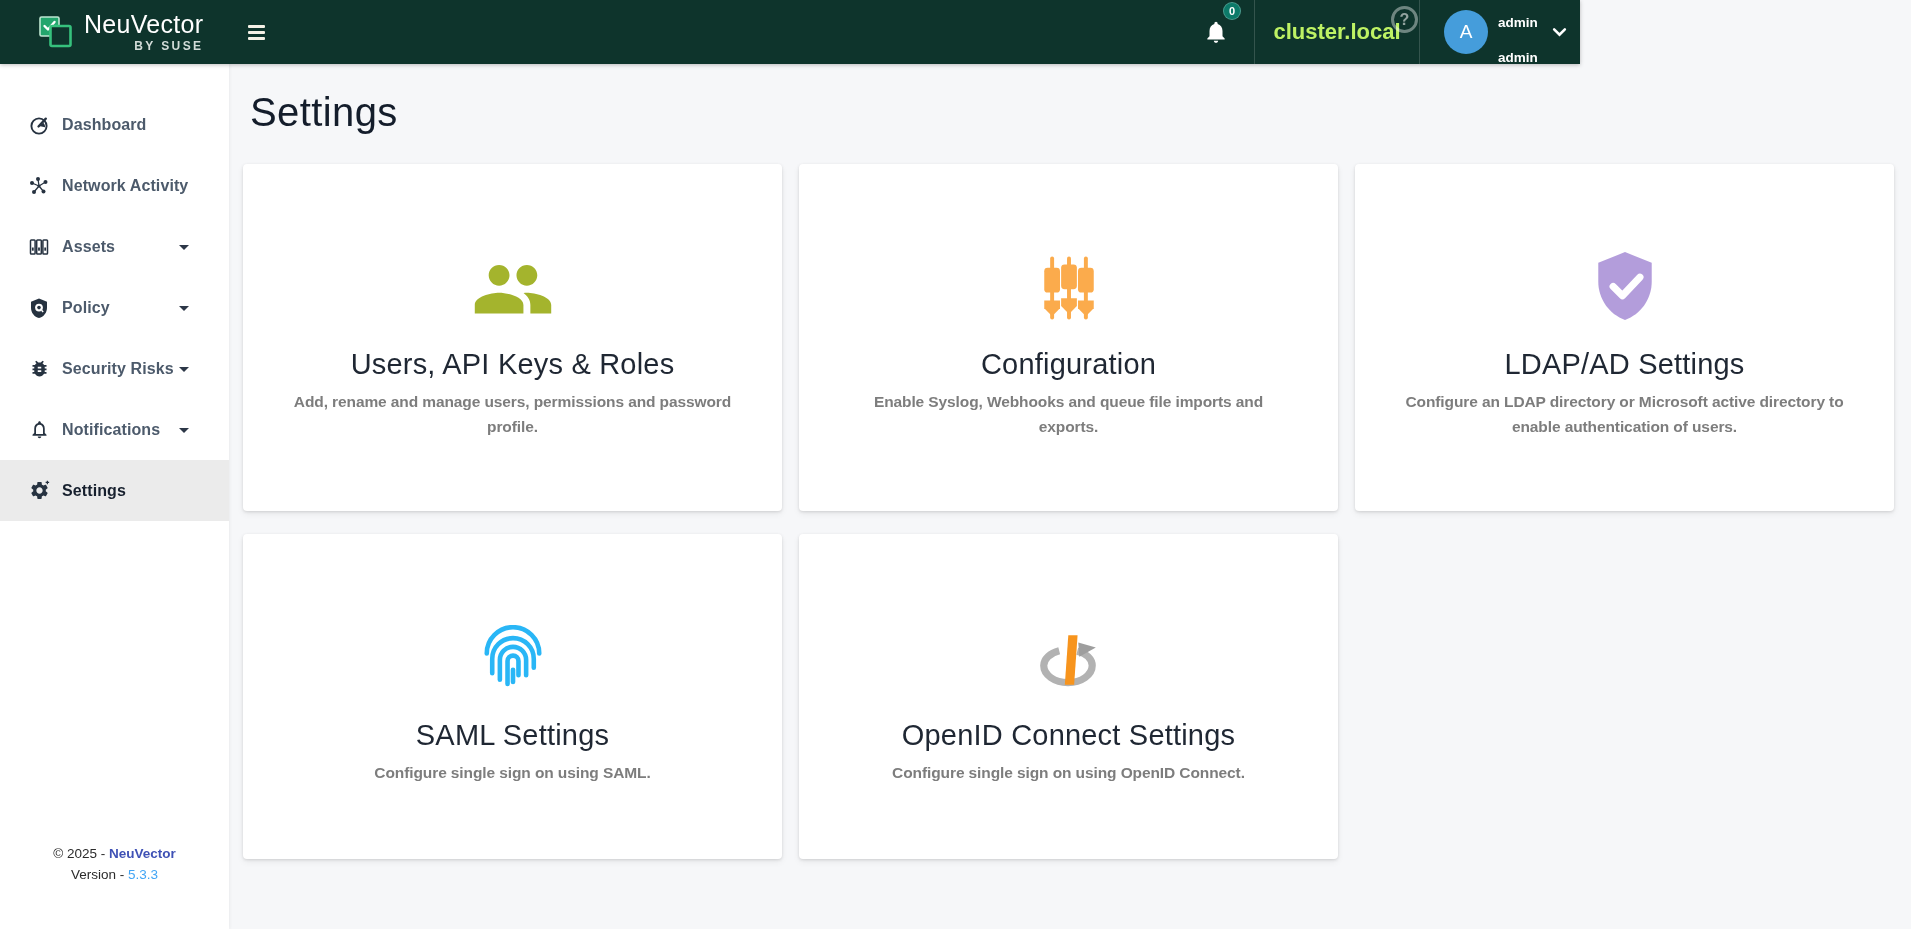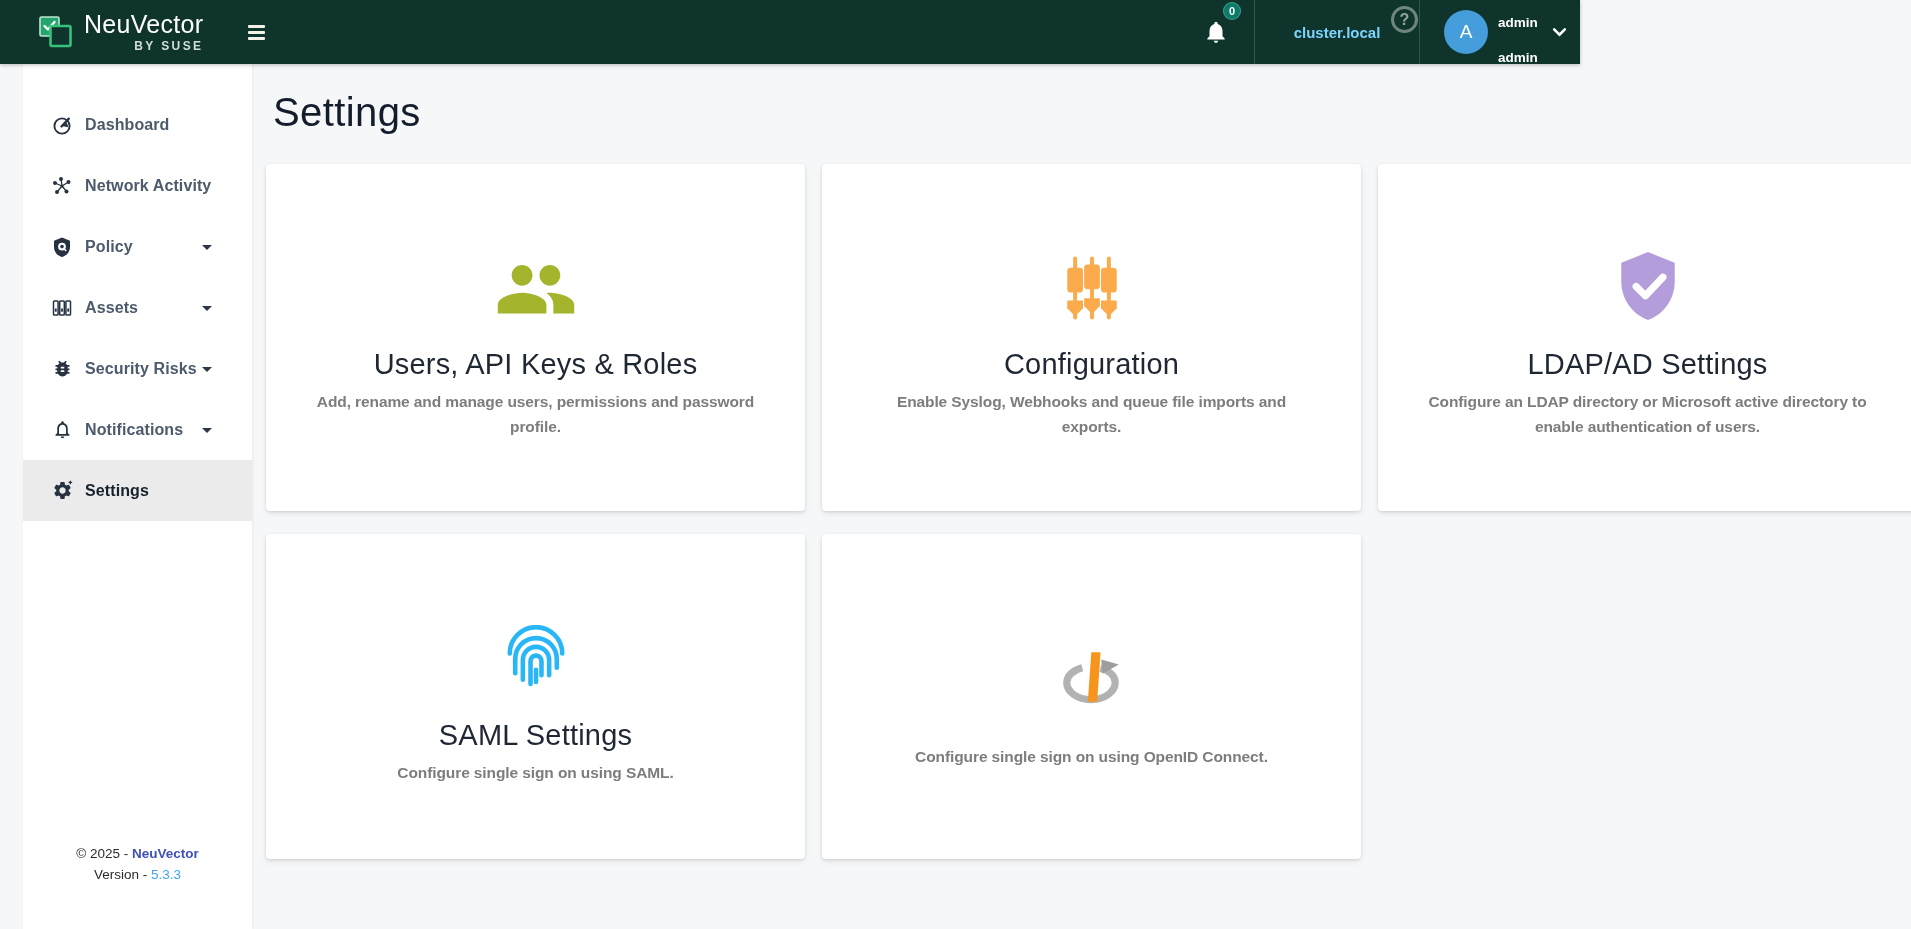--- a/index.html
+++ b/index.html
@@ -39,21 +39,21 @@
 
   .bell-wrap { width: 76px; display: flex; align-items: center; justify-content: center; position: relative; cursor: pointer; }
   .badge {
     position: absolute; top: 2px; left: calc(50% + 7px);
     width: 18px; height: 18px; border-radius: 50%;
     background: #0c7a69; border: 1px solid rgba(255,255,255,.25);
     color: #fff; font-size: 11px; font-weight: 700;
     display: flex; align-items: center; justify-content: center;
   }
   .cluster-wrap { width: 164px; display: flex; align-items: center; justify-content: center; position: relative; }
-  .cluster-name { font-size: 15px; font-weight: 700; color: #7dd3fc; }
+  .cluster-name { font-size: 22px; font-weight: 700; color: #bef264; }
   .help {
     position: absolute; right: 1px; top: 6px;
     width: 27px; height: 27px; border-radius: 50%;
     border: 3px solid rgba(255,255,255,.40);
     color: rgba(255,255,255,.55); font-size: 16px; font-weight: 700;
     display: flex; align-items: center; justify-content: center; cursor: pointer;
   }
   .user-wrap { width: 160px; display: flex; align-items: center; padding-left: 24px; gap: 10px; cursor: pointer; }
   .avatar {
     width: 44px; height: 44px; border-radius: 50%; background: #459ddb;
@@ -64,21 +64,20 @@
   .user-names span { font-size: 13.5px; font-weight: 700; color: #fff; margin-top: 16px; }
   .chev { margin-left: 4px; }
 
   
   .body { position: absolute; top: 64px; left: 0; right: 0; bottom: 0; display: flex; }
 
   
   .sidebar {
     width: 229px; background: #ffffff; position: relative; flex: 0 0 auto;
     box-shadow: 1px 0 3px rgba(0,0,0,.05);
-    margin-left: 23px;
   }
   .nav-items { padding-top: 30px; }
   .nav-item {
     height: 61px; display: flex; align-items: center; padding: 0 0 0 28px;
     cursor: pointer; position: relative; color: #263240;
   }
   .nav-item .nav-icon { width: 22px; height: 22px; flex: 0 0 auto; display: flex; align-items: center; justify-content: center; }
   .nav-item .nav-label { margin-left: 12px; font-size: 16px; font-weight: 600; color: #4c5a6b; letter-spacing: .1px; }
   .nav-item .caret { position: absolute; right: 40px; top: 50%; margin-top: -2px; }
   .nav-item.active { background: #ebebeb; }
@@ -206,48 +205,48 @@
                   <circle cx="11" cy="11" r="1.5"></circle>
               </g>
             </svg>
           </span>
           <span class="nav-label">Network Activity</span>
         </div>
 
         <div class="nav-item">
           <span class="nav-icon">
             <svg width="22" height="22" viewBox="0 0 22 22">
+              <g fill="none" stroke="currentColor" stroke-width="1.5">
+                <rect x="2.5" y="4" width="4.6" height="14" rx="0.8"></rect>
+                <rect x="8.7" y="4" width="4.6" height="14" rx="0.8"></rect>
+                <rect x="14.9" y="4" width="4.6" height="14" rx="0.8"></rect>
+              </g>
+              <g fill="currentColor">
+                <rect x="3.9" y="11.5" width="1.8" height="3.2"></rect>
+                <rect x="10.1" y="11.5" width="1.8" height="3.2"></rect>
+                <rect x="16.3" y="11.5" width="1.8" height="3.2"></rect>
+              </g>
+            </svg>
+          </span>
+          <span class="nav-label">Assets</span>
+          <svg class="caret" width="10" height="5" viewBox="0 0 10 5">
+              <path d="M0 0h10L5 5z" fill="#2c3747"></path>
+            </svg>
+        </div>
+
+        <div class="nav-item">
+          <span class="nav-icon">
+            <svg width="22" height="22" viewBox="0 0 22 22">
               <path d="M11 1.5 19 4.8v5.9c0 5-3.4 9.2-8 10.3-4.6-1.1-8-5.3-8-10.3V4.8l8-3.3z" fill="currentColor"></path>
               <circle cx="11" cy="10.6" r="3.9" fill="#ffffff"></circle>
               <circle cx="11" cy="10.6" r="1.8" fill="currentColor"></circle>
               <path d="M13.6 13.2 15.2 15" stroke="#ffffff" stroke-width="1.4"></path>
             </svg>
           </span>
           <span class="nav-label">Policy</span>
-          <svg class="caret" width="10" height="5" viewBox="0 0 10 5">
-              <path d="M0 0h10L5 5z" fill="#2c3747"></path>
-            </svg>
-        </div>
-
-        <div class="nav-item">
-          <span class="nav-icon">
-            <svg width="22" height="22" viewBox="0 0 22 22">
-              <g fill="none" stroke="currentColor" stroke-width="1.5">
-                <rect x="2.5" y="4" width="4.6" height="14" rx="0.8"></rect>
-                <rect x="8.7" y="4" width="4.6" height="14" rx="0.8"></rect>
-                <rect x="14.9" y="4" width="4.6" height="14" rx="0.8"></rect>
-              </g>
-              <g fill="currentColor">
-                <rect x="3.9" y="11.5" width="1.8" height="3.2"></rect>
-                <rect x="10.1" y="11.5" width="1.8" height="3.2"></rect>
-                <rect x="16.3" y="11.5" width="1.8" height="3.2"></rect>
-              </g>
-            </svg>
-          </span>
-          <span class="nav-label">Assets</span>
           <svg class="caret" width="10" height="5" viewBox="0 0 10 5">
               <path d="M0 0h10L5 5z" fill="#2c3747"></path>
             </svg>
         </div>
 
         <div class="nav-item">
           <span class="nav-icon">
             <svg width="21" height="21" viewBox="0 0 24 24">
               <path fill="currentColor" d="M20 8h-2.81c-.45-.78-1.07-1.45-1.82-1.96L17 4.41 15.59 3l-2.17 2.17C12.96 5.06 12.49 5 12 5c-.49 0-.96.06-1.41.17L8.41 3 7 4.41l1.62 1.63C7.88 6.55 7.26 7.22 6.81 8H4v2h2.09c-.05.33-.09.66-.09 1v1H4v2h2v1c0 .34.04.67.09 1H4v2h2.81c1.04 1.79 2.97 3 5.19 3s4.15-1.21 5.19-3H20v-2h-2.09c.05-.33.09-.66.09-1v-1h2v-2h-2v-1c0-.34-.04-.67-.09-1H20V8zm-6 8h-4v-2h4v2zm0-4h-4v-2h4v2z"></path>
             </svg>
@@ -360,19 +359,20 @@
         <div class="card">
           <div class="card-icon">
             <svg width="76" height="66" viewBox="0 0 72 64">
               <path d="M44 21.5C53 23.8 58.5 29 58.5 35.5 58.5 44.6 48 52 35 52S11.5 44.6 11.5 35.5c0-6.5 6-12 15-14.3" fill="none" stroke="#b2b2b2" stroke-width="7"></path>
               <polygon points="45,13 62,18 46,27" fill="#9e9e9e"></polygon>
               <g transform="translate(38,32) skewX(-4) translate(-38,-32)">
                 <rect x="33.5" y="6" width="9" height="48" fill="#f7941d"></rect>
               </g>
             </svg>
           </div>
+          <div class="card-title">OpenID Connect Settings</div>
           <div class="card-desc">Configure single sign on using OpenID Connect.</div>
         </div>
 
       </div>
     </main>
   </div>
 </div>
 
 </body></html>

